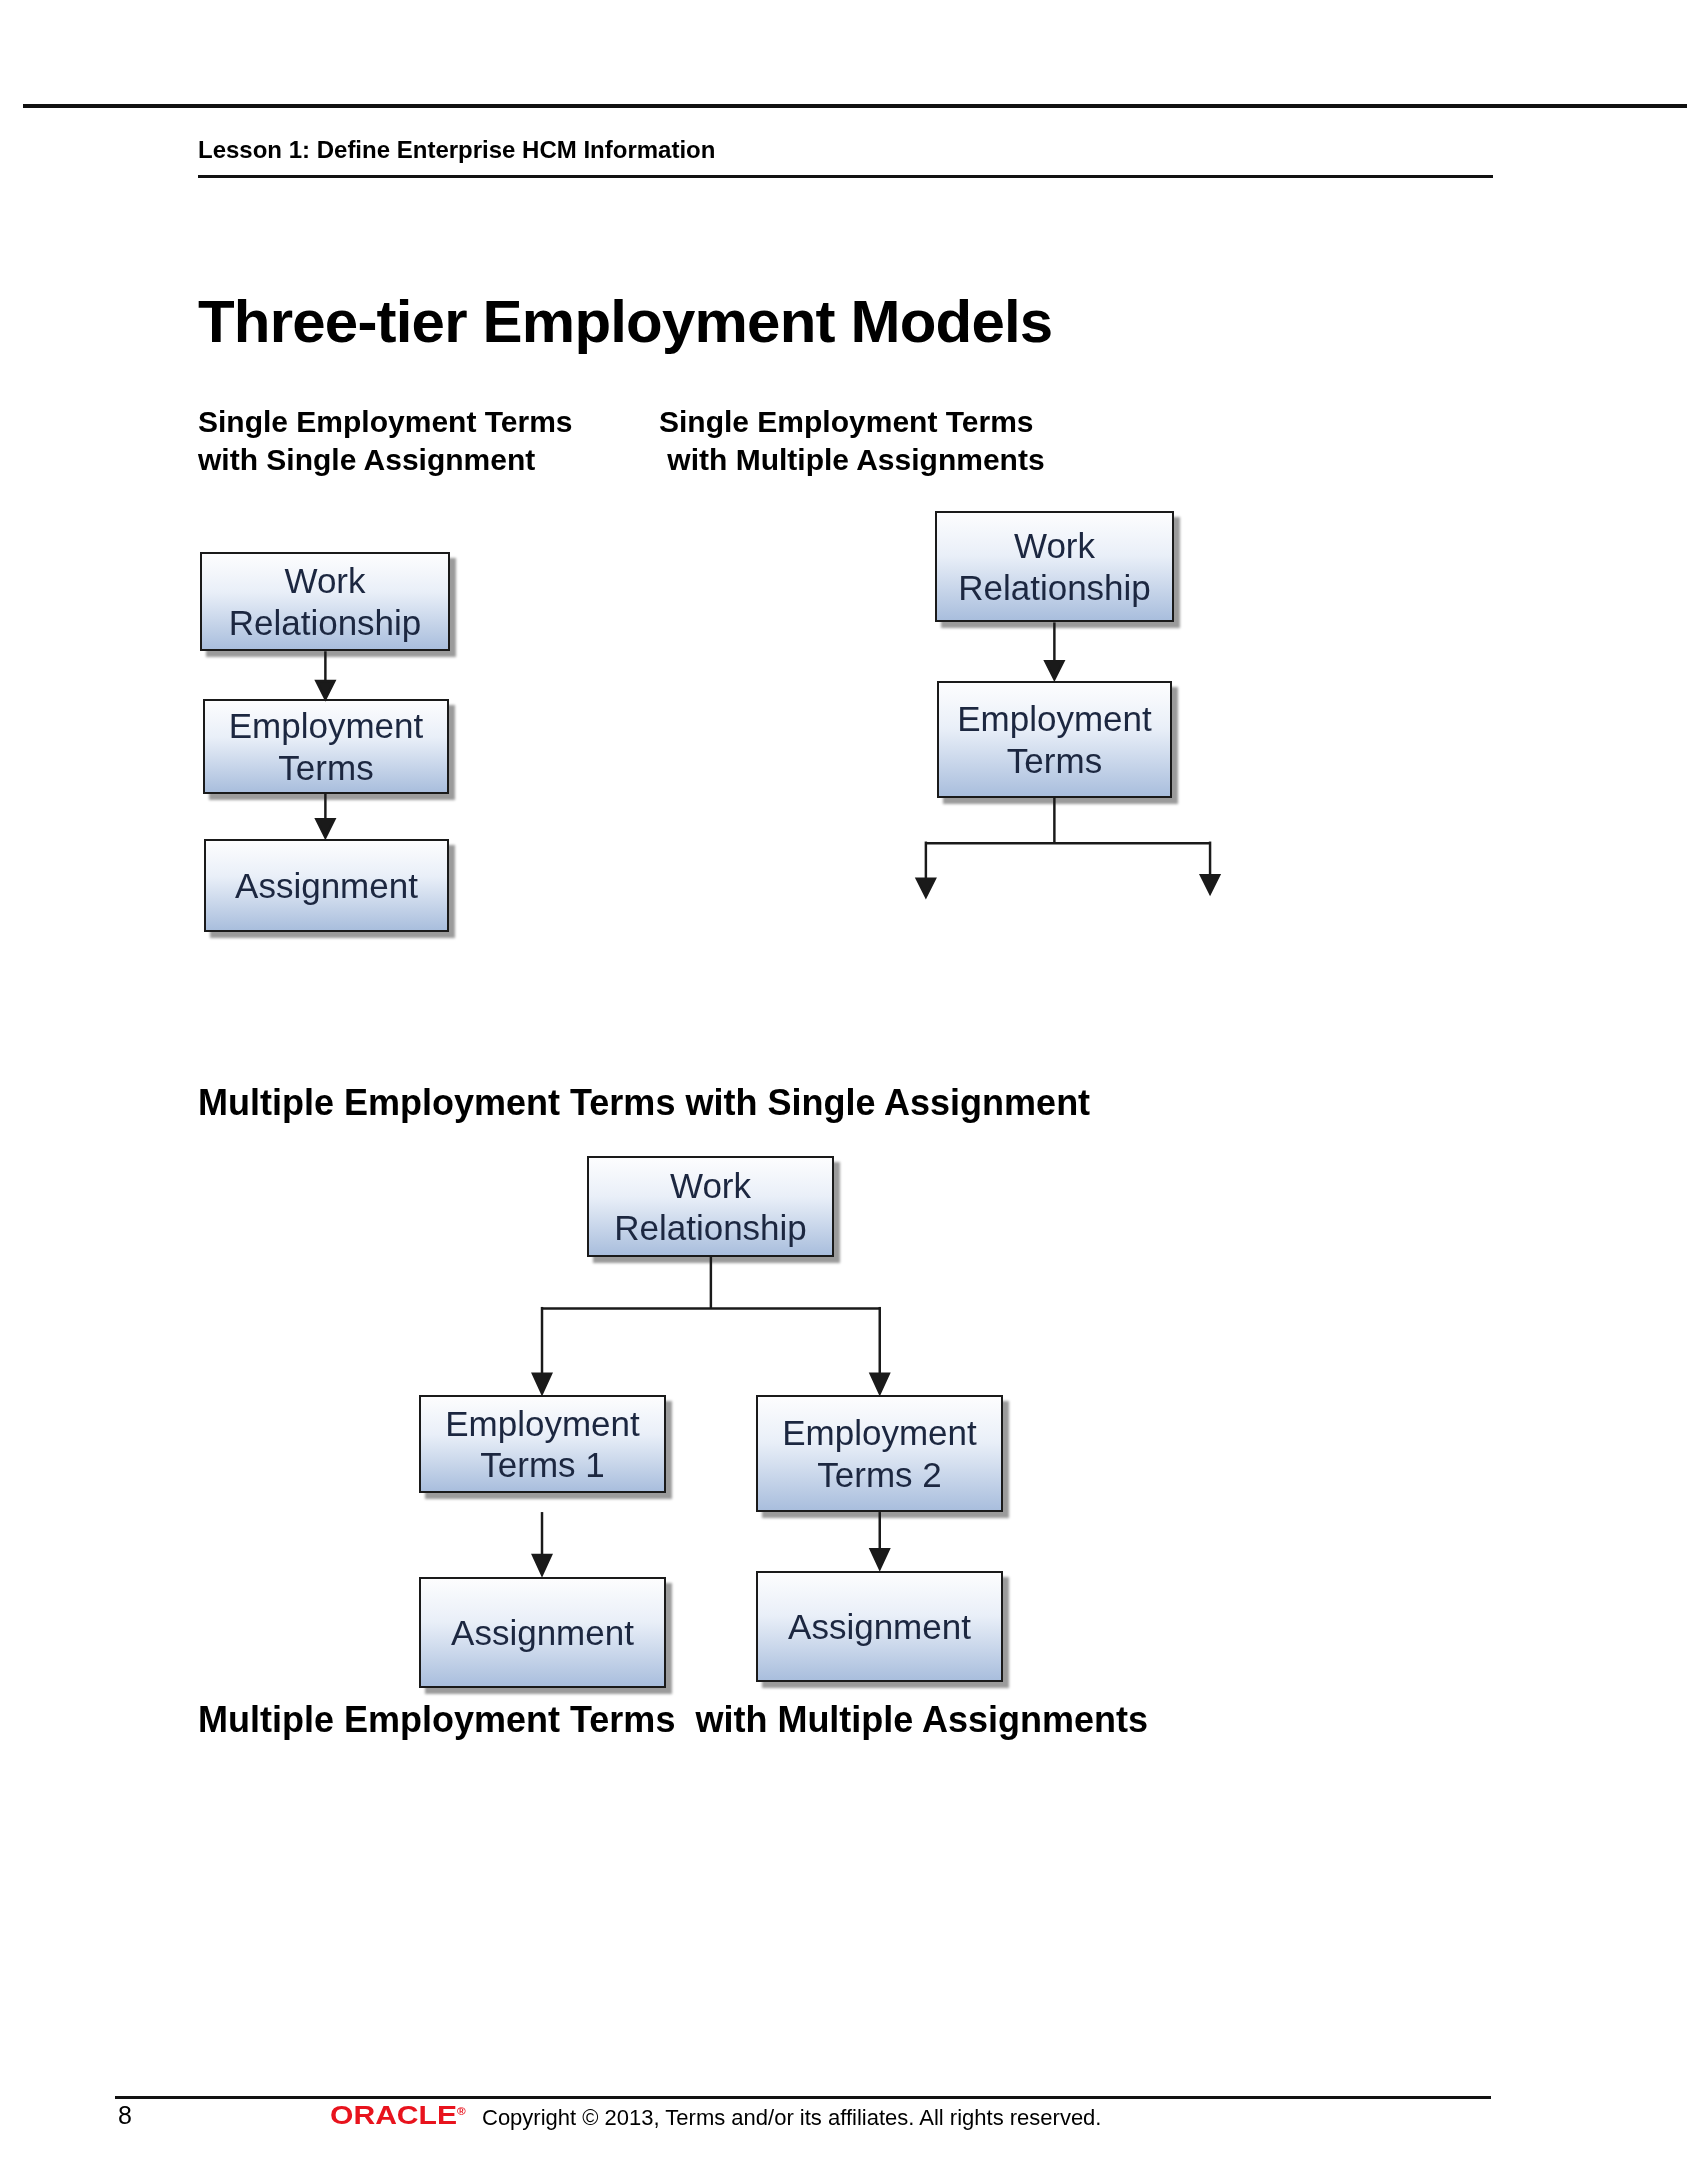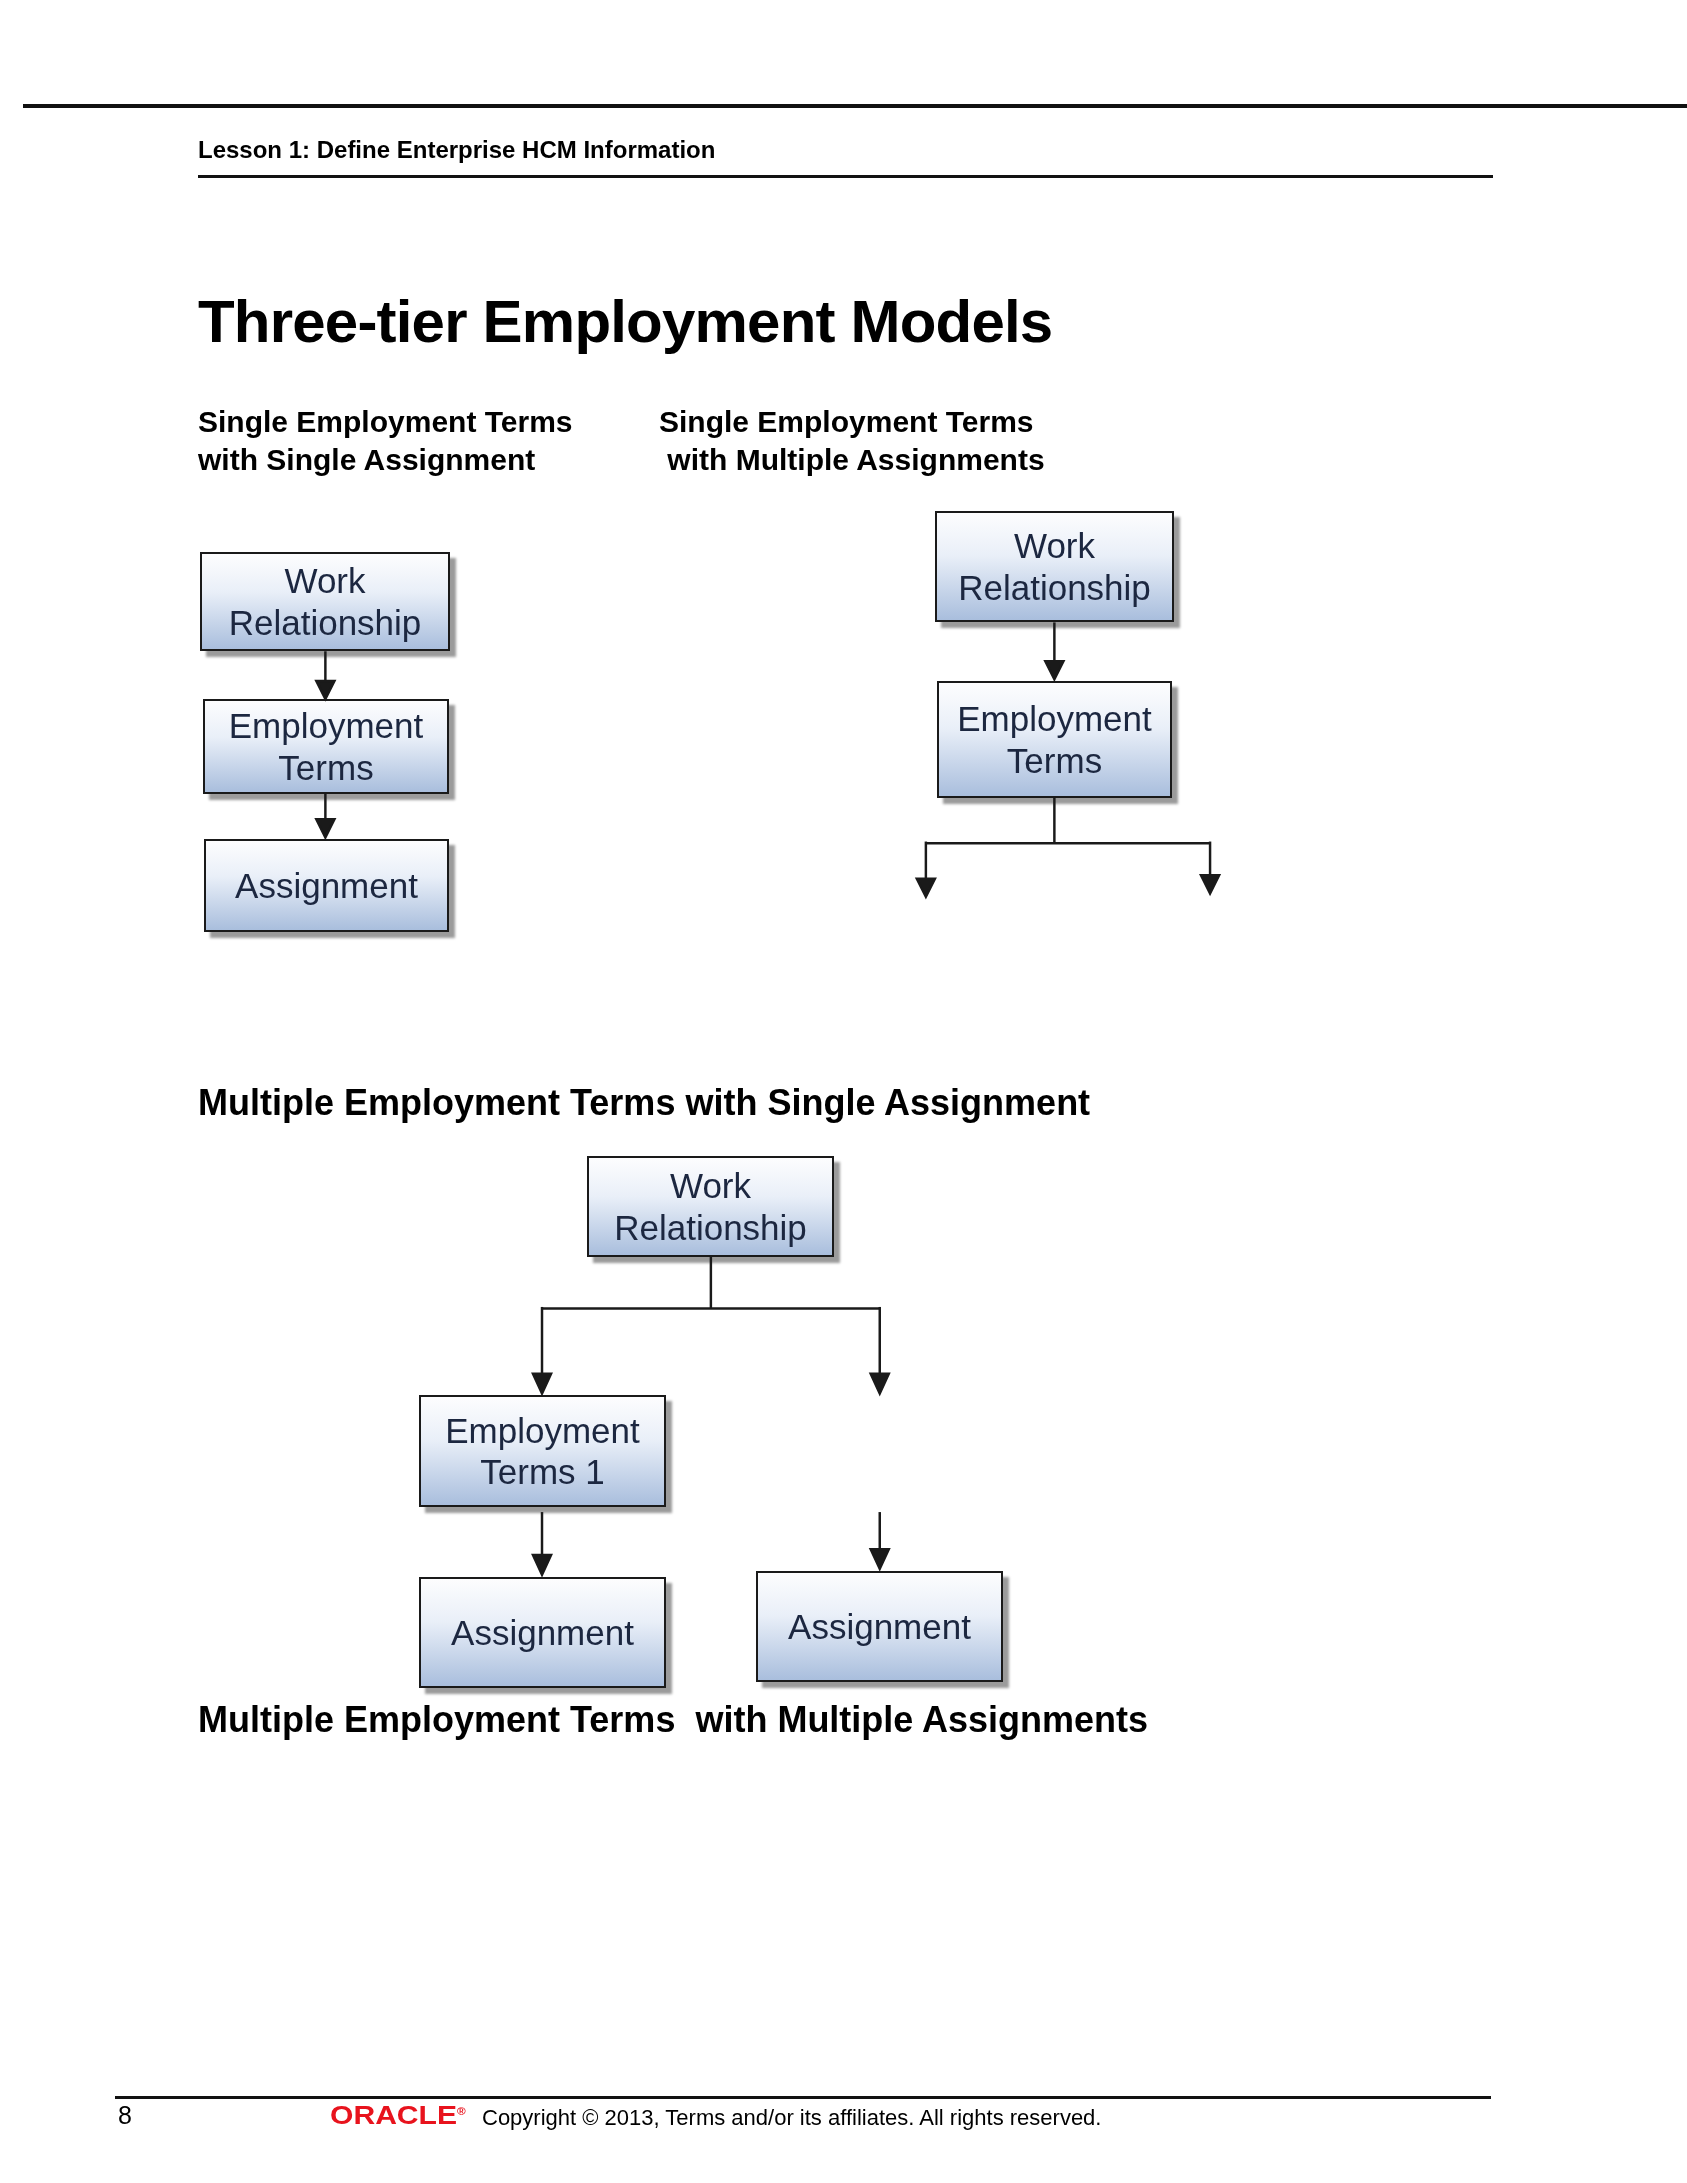--- a/index.html
+++ b/index.html
@@ -84,21 +84,22 @@
   <div class="node-box" style="left:200px;top:512px;width:250px;height:99px;">Work Relationship</div>
   <div class="node-box" style="left:203px;top:659px;width:246px;height:95px;">Employment Terms</div>
   <div class="node-box" style="left:204px;top:799px;width:245px;height:93px;">Assignment</div>
 
   <div class="node-box" style="left:935px;top:471px;width:239px;height:111px;">Work Relationship</div>
   <div class="node-box" style="left:937px;top:641px;width:235px;height:117px;">Employment Terms</div>
 
   <div class="section-heading" style="left:198px;top:1042px;">Multiple Employment Terms with Single Assignment</div>
 
   <div class="node-box" style="left:587px;top:1116px;width:247px;height:101px;">Work Relationship</div>
-  <div class="node-box" style="left:419px;top:1355px;width:247px;height:112px;">Employment Terms 1</div>
+  <div class="node-box" style="left:419px;top:1355px;width:247px;height:98px;">Employment Terms 1</div>
+  <div class="node-box" style="left:756px;top:1355px;width:247px;height:117px;">Employment Terms 2</div>
   <div class="node-box" style="left:419px;top:1537px;width:247px;height:111px;">Assignment</div>
   <div class="node-box" style="left:756px;top:1531px;width:247px;height:111px;">Assignment</div>
 
   <div class="section-heading" style="left:198px;top:1659px;">Multiple Employment Terms  with Multiple Assignments</div>
 
   <svg class="connectors" width="1687" height="2183" viewBox="0 0 2048 2650">
     <g stroke="#1a1a1a" stroke-width="3" fill="#1a1a1a">
       <line x1="395" y1="742" x2="395" y2="780"></line>
       <polygon points="384,778 406,778 395,800"></polygon>
       <line x1="395" y1="915" x2="395" y2="948"></line>

